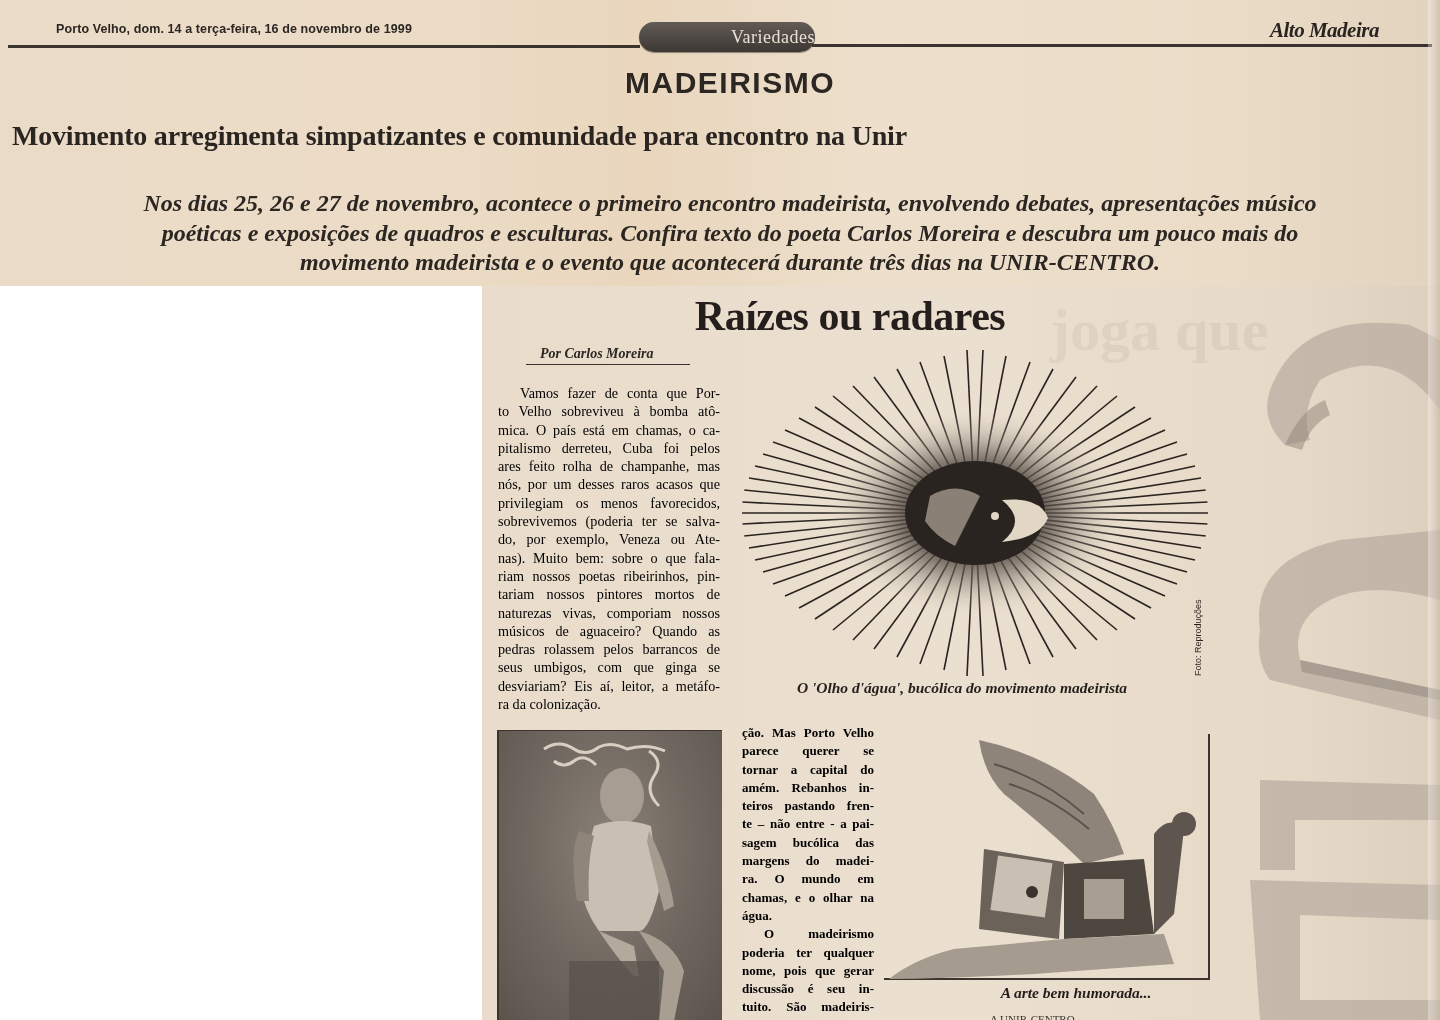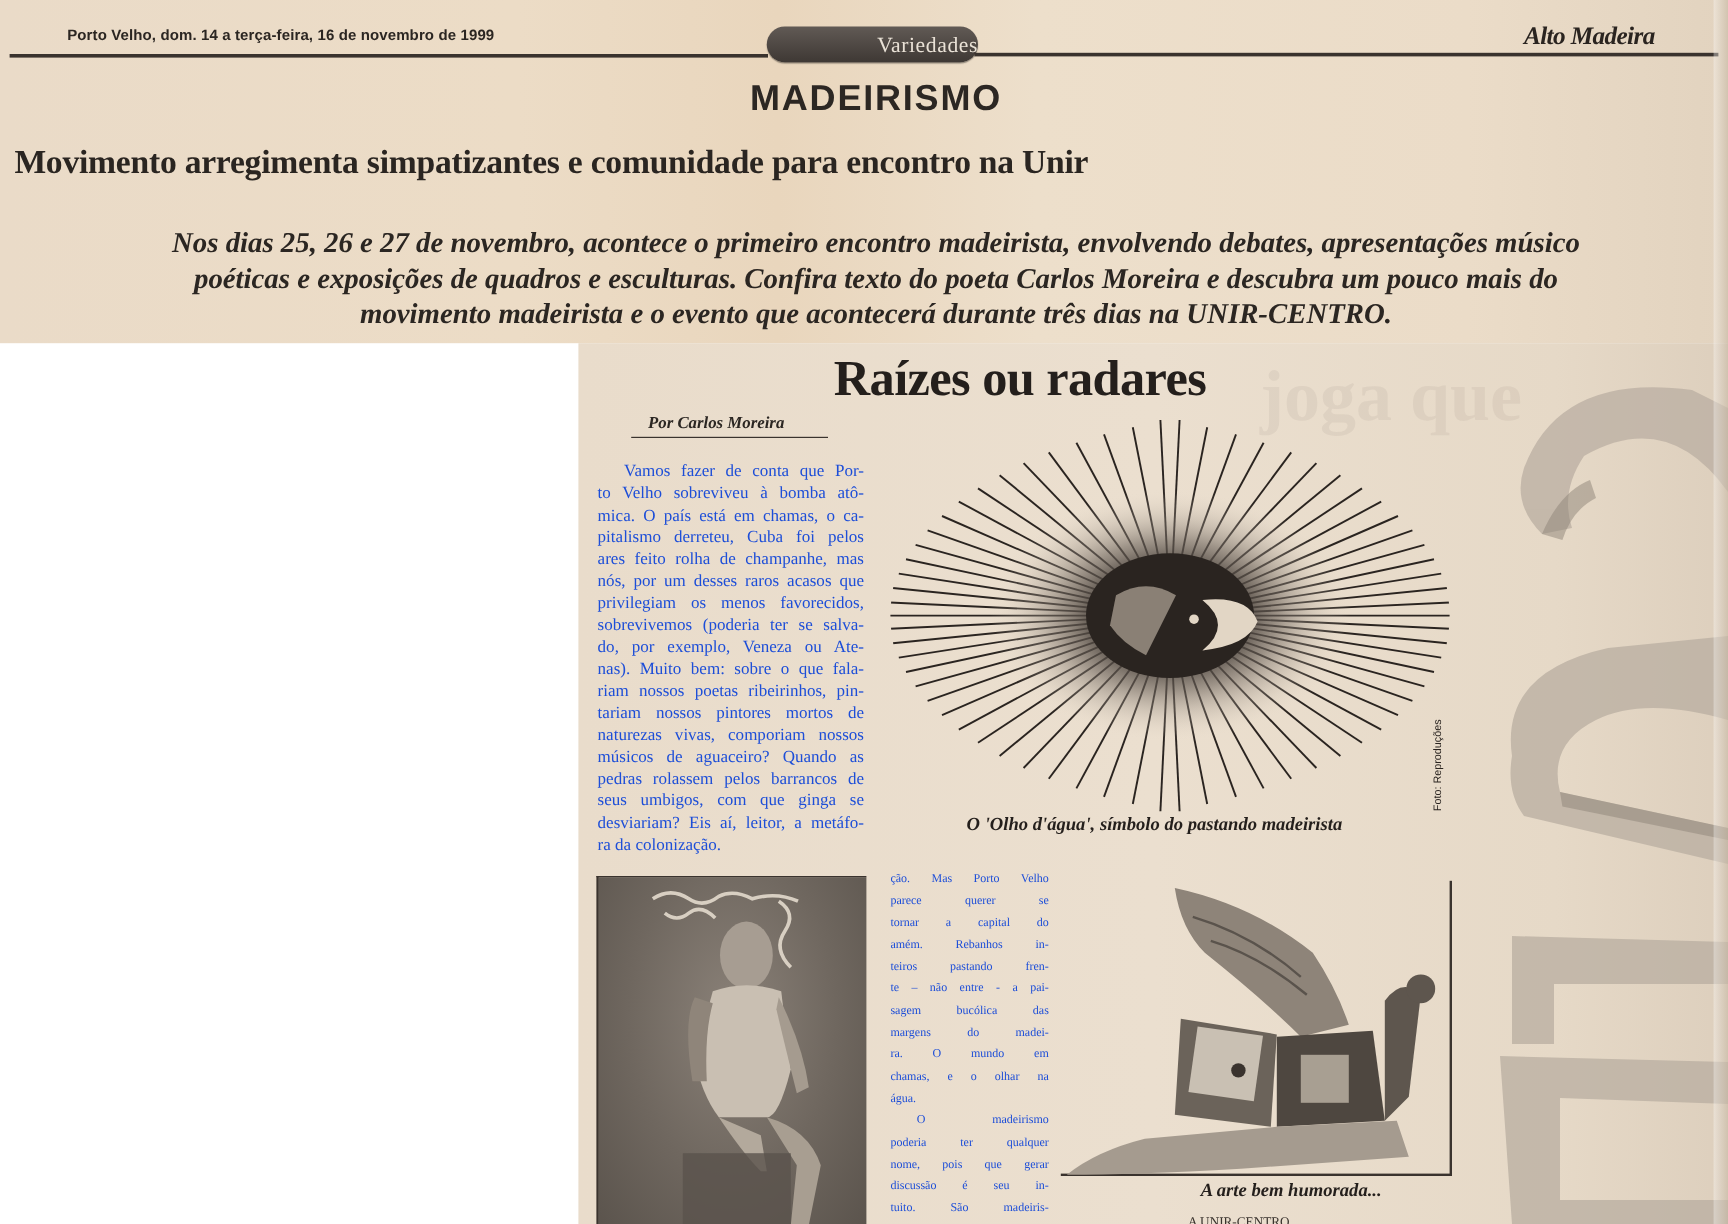--- a/index.html
+++ b/index.html
@@ -64,27 +64,27 @@
       font-family: "Liberation Serif", serif; font-weight: bold; font-size: 42px; color: #241f1c;
       letter-spacing: -0.5px;
     }
     .byline {
       position: absolute; left: 526px; top: 346px; width: 164px; padding-left: 14px;
       font-family: "Liberation Serif", serif; font-style: italic; font-weight: bold; font-size: 14px; color: #2b2622;
       border-bottom: 1.5px solid #3a332e; padding-bottom: 2px;
     }
 
     .col-text {
-      font-family: "Liberation Serif", serif; font-size: 14.2px; line-height: 18.3px; color: #1d4ed8;
+      font-family: "Liberation Serif", serif; font-size: 14.2px; line-height: 18.3px; color: #000000;
       text-align: justify;
     }
     .col-text .ln { display: block; white-space: nowrap; text-align-last: justify; }
     .col-text .ln.last { text-align-last: left; }
     .col-1 { position: absolute; left: 498px; top: 384px; width: 222px; }
-    .col-2 { position: absolute; left: 742px; top: 724px; width: 132px; font-size: 10px; }
+    .col-2 { position: absolute; left: 742px; top: 724px; width: 132px; font-size: 13px; font-weight: bold; }
     .indent { padding-left: 22px; }
 
     
     .eye-figure {
       position: absolute; left: 740px; top: 346px; width: 470px; height: 334px;
     }
     .caption-eye {
       position: absolute; left: 740px; top: 679px; width: 444px; text-align: center;
       font-family: "Liberation Serif", serif; font-style: italic; font-weight: bold; font-size: 15.5px; color: #241f1c;
     }
@@ -248,21 +248,21 @@
       <line x1="235" y1="167" x2="227" y2="330"></line>
         <line x1="235" y1="167" x2="227" y2="4"></line>
     </g>
     <ellipse cx="235" cy="167" rx="150" ry="105" fill="url(#eyeglow)"></ellipse>
     <ellipse cx="235" cy="167" rx="70" ry="52" fill="#2a2420"></ellipse>
     <path d="M190 150 Q215 135 240 150 Q230 170 215 200 Q195 190 185 175 Z" fill="#8a8075"></path>
     <path d="M262 154 Q300 150 308 172 Q300 192 262 196 Q288 175 262 154 Z" fill="#e2d6c5"></path>
     <circle cx="255" cy="170" r="4" fill="#e2d6c5"></circle>
   </g>
 </svg>
-<div class="caption-eye">O 'Olho d'água', símbolo do pastando madeirista</div>
+<div class="caption-eye">O 'Olho d'água', bucólica do movimento madeirista</div>
 <div class="photo-credit">Foto: Reproduções</div>
 
 <div class="sculpture-photo">
   <svg width="225" height="290" viewBox="0 0 225 290">
     <path d="M45 18 q15 -10 30 0 q12 8 25 -2 q12 -6 28 2 q20 -6 38 2" stroke="#d8cfc2" stroke-width="3" fill="none"></path>
     <path d="M55 30 q10 8 20 0 q10 -8 22 4" stroke="#d8cfc2" stroke-width="3" fill="none"></path>
     <path d="M150 20 q15 10 5 25 q-10 15 5 30" stroke="#d8cfc2" stroke-width="3" fill="none"></path>
     <ellipse cx="123" cy="65" rx="22" ry="28" fill="#a79d92"></ellipse>
     <path d="M95 95 Q123 85 152 95 L160 160 Q150 200 140 200 L100 200 Q85 180 80 150 Z" fill="#c9bfb2"></path>
     <path d="M80 100 Q70 120 78 170 L90 170 Q88 130 95 105 Z" fill="#8f857a"></path>

